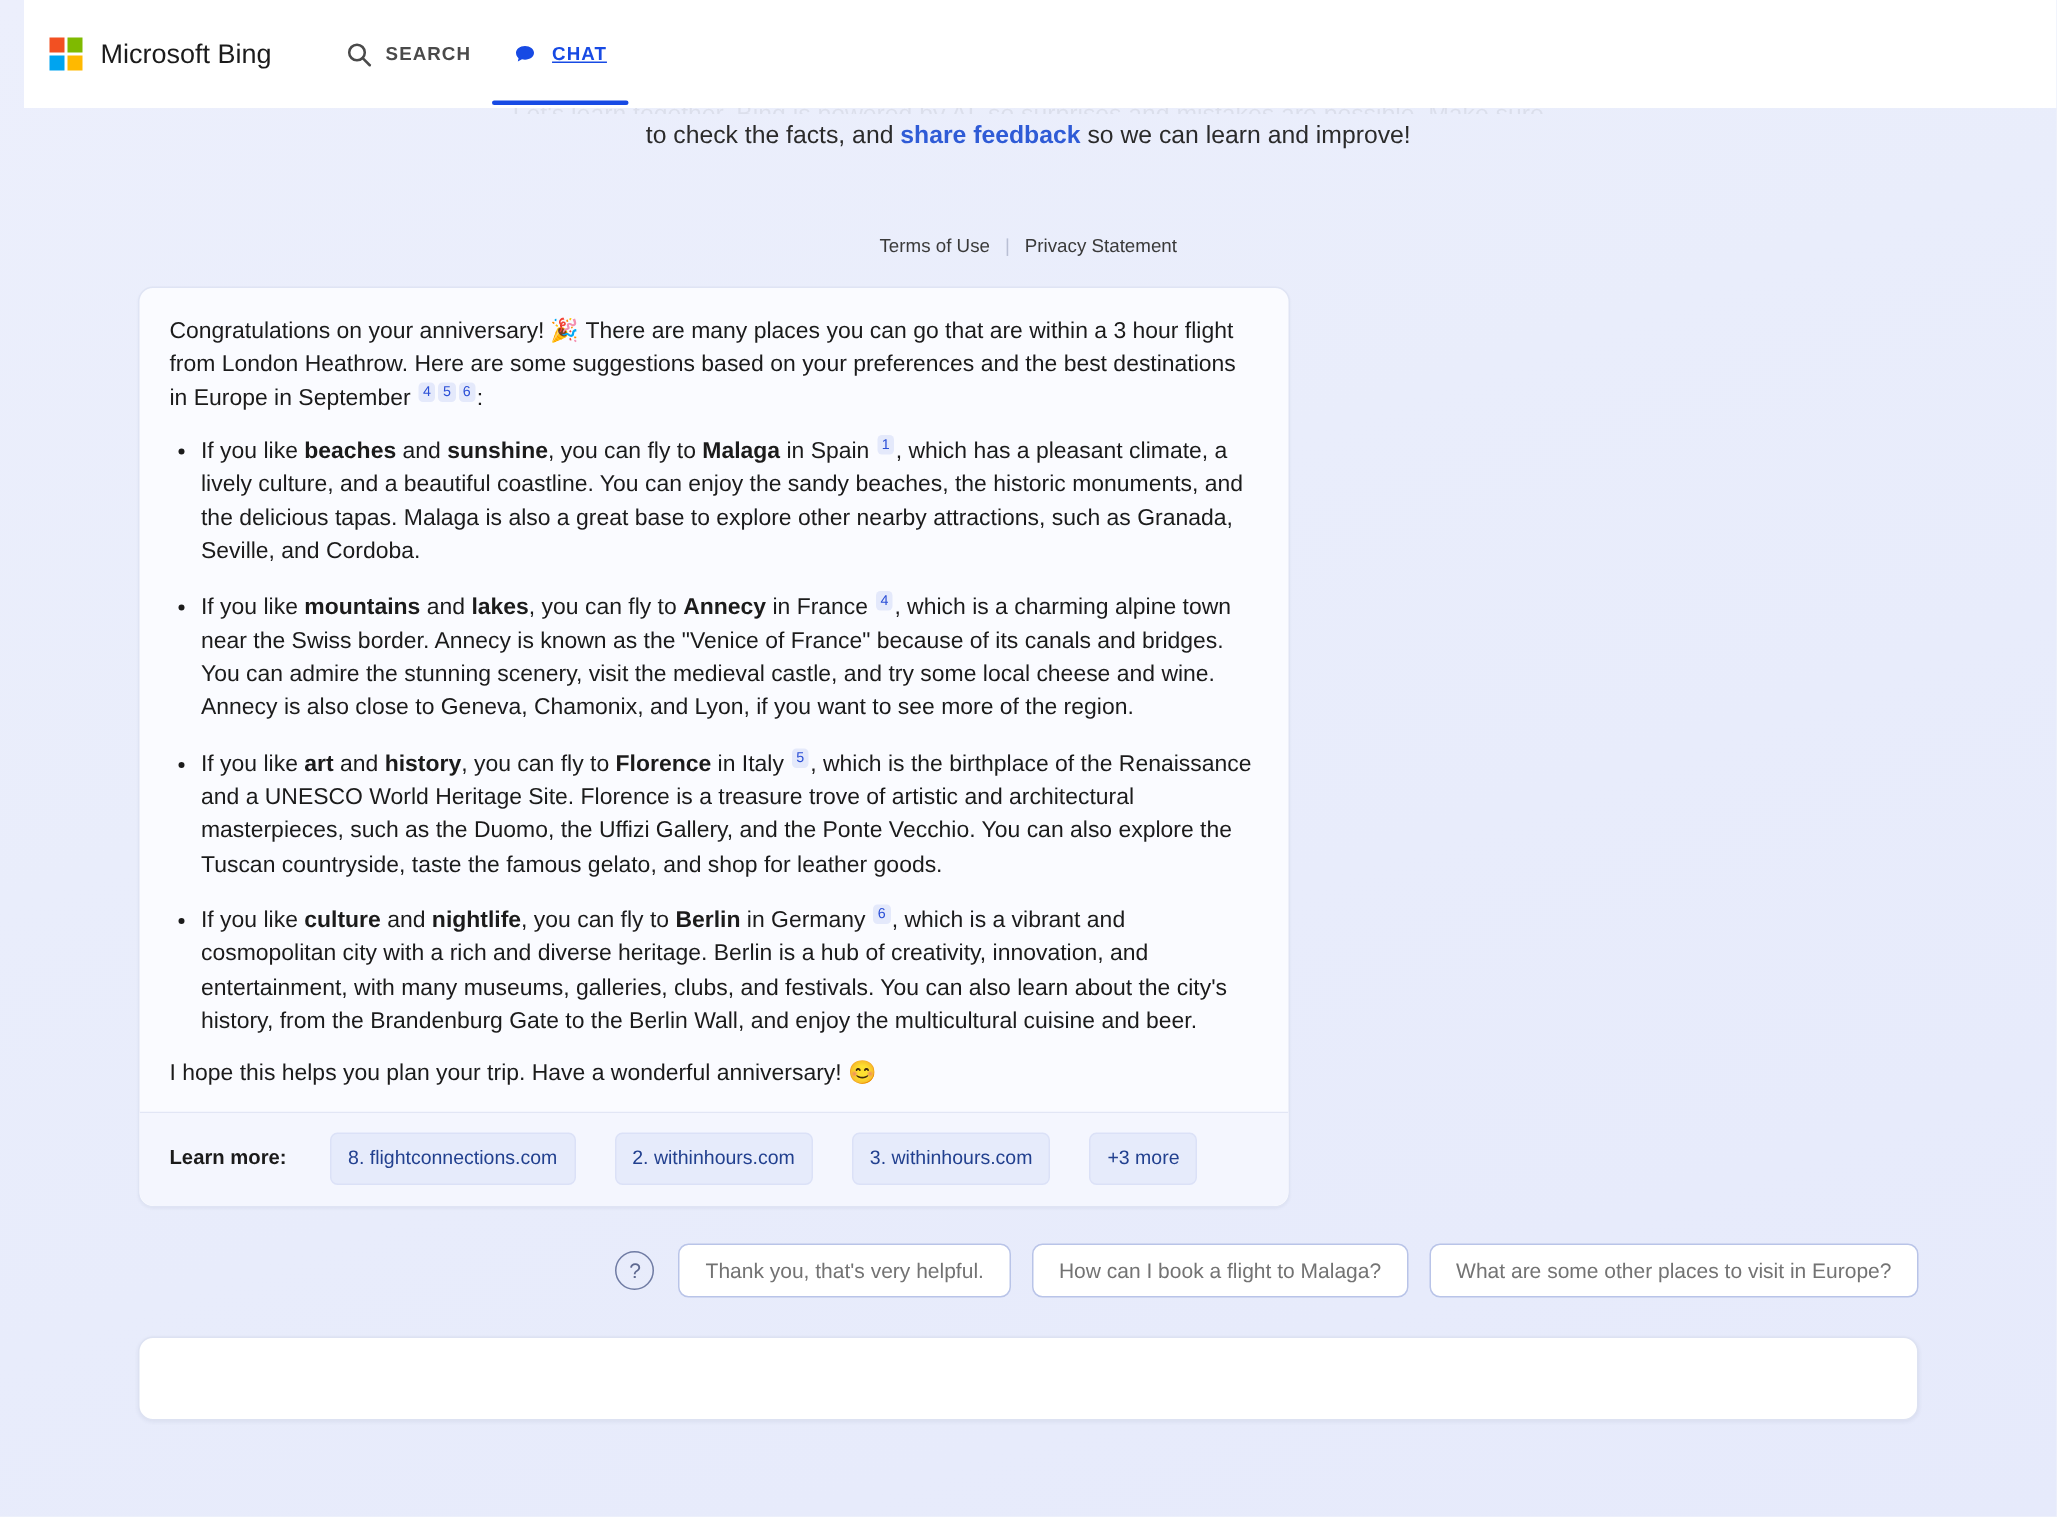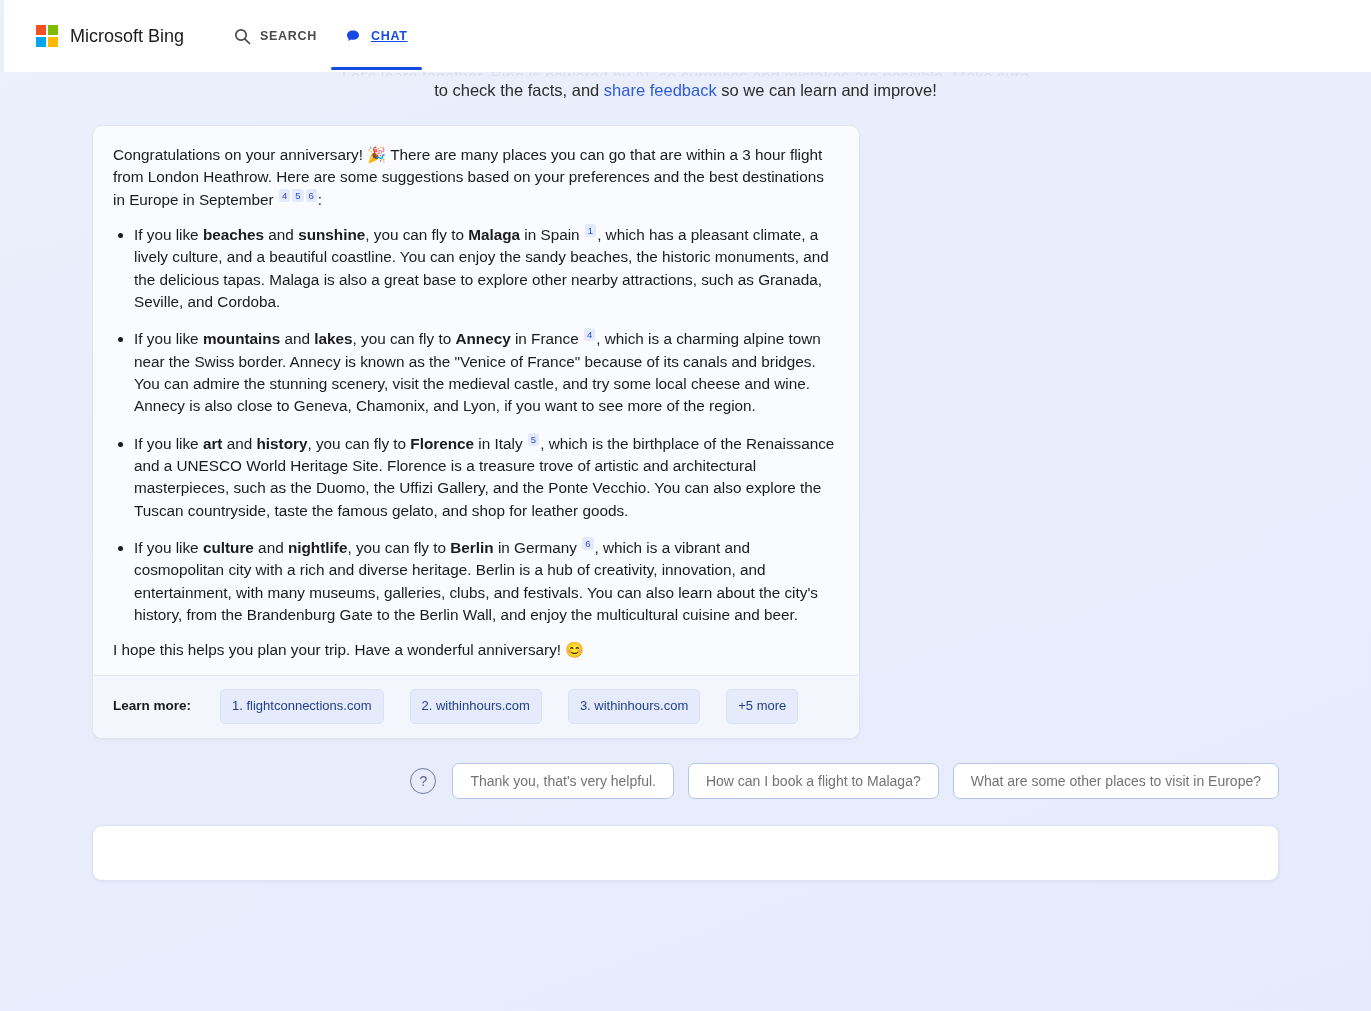--- a/index.html
+++ b/index.html
@@ -11,24 +11,24 @@
     background: #eef1fb;
   }
   #app {
     position: relative;
     width: 1371px; height: 1011px;
     background: linear-gradient(160deg, #eceffc 0%, #e9edfb 40%, #e6eafb 100%);
   }
 
   
   .topbar {
-    position: absolute; top: 0; left: 4px; right: 0; height: 72px;
+    position: absolute; top: 0; left: 16px; right: 0; height: 72px;
     background: #ffffff;
     display: flex; align-items: center;
-    padding-left: 32px;
+    padding-left: 17px;
     z-index: 20;
     text-align: right;
   }
   .ms-logo { width: 22px; height: 22px; display: grid;
     grid-template-columns: 10px 10px; grid-template-rows: 10px 10px; gap: 2px; }
   .ms-logo i { display: block; width: 10px; height: 10px; }
   .ms-logo i:nth-child(1){ background:#f25022; }
   .ms-logo i:nth-child(2){ background:#7fba00; }
   .ms-logo i:nth-child(3){ background:#00a4ef; }
   .ms-logo i:nth-child(4){ background:#ffb900; }
@@ -56,21 +56,21 @@
     overflow: hidden;
   }
 
   .disclaimer {
     text-align: center; color: #2b2b2b; font-size: 16.5px; line-height: 29px;
     padding-top: 0px;
   }
   .disclaimer .clipped {
     opacity: .07; height: 14px; overflow: hidden; display:block; margin-top: -10px;
   }
-  .disclaimer a { color: #2f5bd6; text-decoration: none; }
+  .disclaimer a { color: #2f5bd6; text-decoration: none; font-weight: bold; }
 
   .legal {
     margin-top: 52px; text-align: center; font-size: 12.5px; color: #3a3a3a;
   }
   .legal a { color: #3a3a3a; text-decoration: none; padding: 0 10px; }
   .legal .sep { color: #b9bfd4; }
 
   
   .user-row { display: flex; justify-content: flex-end; padding: 0 92px; margin-top: 44px; }
   .user-bubble {
@@ -187,20 +187,23 @@
     </div>
   </div>
 
   <div class="scroll-area">
 
     <div class="disclaimer">
       <span class="clipped">Let's learn together. Bing is powered by AI, so surprises and mistakes are possible. Make sure</span>
       <span>to check the facts, and </span><a href="#">share feedback</a><span> so we can learn and improve!</span>
     </div>
 
+    <div class="legal">
+      <a href="#">Terms of Use</a><span class="sep">|</span><a href="#">Privacy Statement</a>
+    </div>
 
 
     <div class="bot-row">
       <div class="bot-card">
 
         <p>
           <span>Congratulations on your anniversary! 🎉 There are many places you can go that are within a 3 hour flight from London Heathrow. Here are some suggestions based on your preferences and the best destinations in Europe in September </span><span class="ref">4</span><span class="ref">5</span><span class="ref">6</span><span>:</span>
         </p>
 
         <ul>
@@ -215,24 +218,24 @@
           </li>
           <li>
             <span>If you like </span><b>culture</b><span> and </span><b>nightlife</b><span>, you can fly to </span><b>Berlin</b><span> in Germany </span><span class="ref">6</span><span>, which is a vibrant and cosmopolitan city with a rich and diverse heritage. Berlin is a hub of creativity, innovation, and entertainment, with many museums, galleries, clubs, and festivals. You can also learn about the city's history, from the Brandenburg Gate to the Berlin Wall, and enjoy the multicultural cuisine and beer.</span>
           </li>
         </ul>
 
         <p class="closing">I hope this helps you plan your trip. Have a wonderful anniversary! 😊</p>
 
         <div class="learnmore">
           <span class="learnmore-label">Learn more:</span>
-          <span class="chip">1. flightconnections.com</span>
+          <span class="chip">8. flightconnections.com</span>
           <span class="chip">2. withinhours.com</span>
           <span class="chip">3. withinhours.com</span>
-          <span class="chip">+5 more</span>
+          <span class="chip">+3 more</span>
         </div>
 
       </div>
     </div>
 
     <div class="suggest-row">
       <div class="help-circle">?</div>
       <div class="suggest">Thank you, that's very helpful.</div>
       <div class="suggest">How can I book a flight to Malaga?</div>
       <div class="suggest">What are some other places to visit in Europe?</div>

